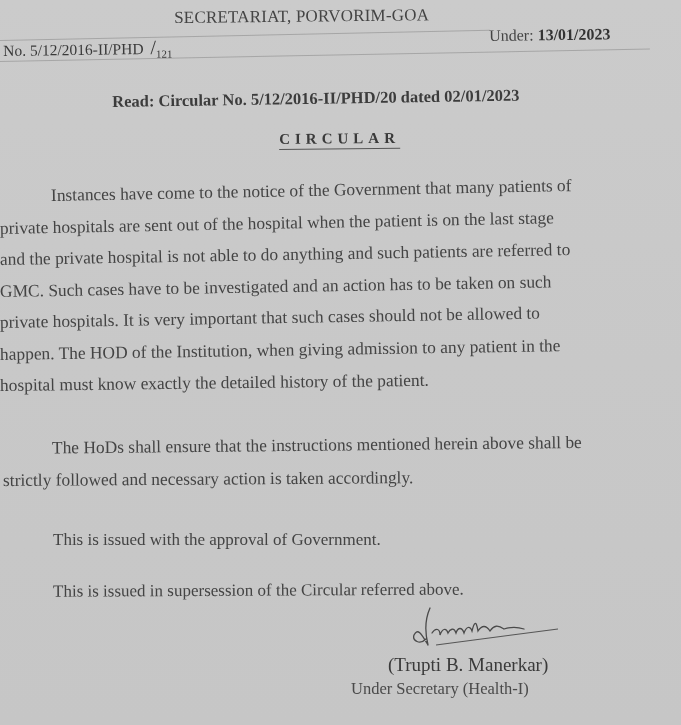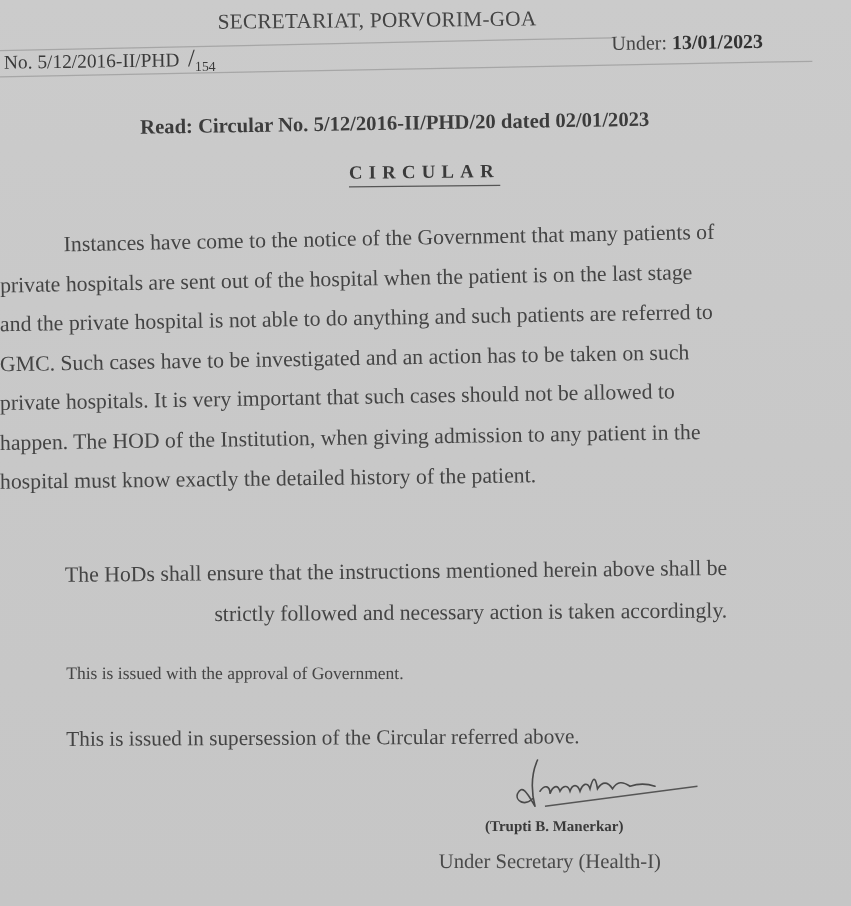--- a/index.html
+++ b/index.html
@@ -108,38 +108,38 @@
     }
     .para .line { display: block; transform-origin: left center; }
     .p1 { top: 181px; }
     .p1 .line:nth-child(1) { padding-left: 51px; transform: rotate(-1.1deg); }
     .p1 .line:nth-child(2) { transform: rotate(-1.1deg); padding-left: 0; }
     .p1 .line:nth-child(3) { transform: rotate(-1.0deg); }
     .p1 .line:nth-child(4) { transform: rotate(-1.0deg); }
     .p1 .line:nth-child(5) { transform: rotate(-1.0deg); }
     .p1 .line:nth-child(6) { transform: rotate(-0.9deg); }
     .p1 .line:nth-child(7) { transform: rotate(-0.7deg); }
-    .p2 { top: 445px; text-align: right; }
+    .p2 { top: 433px; }
     .p2 .line:nth-child(1) { padding-left: 52px; transform: rotate(-0.6deg); }
     .p2 .line:nth-child(2) { padding-left: 3px; transform: rotate(-0.4deg); }
-    .p3 { top: 524px; padding-left: 53px; font-size: 14px; }
+    .p3 { top: 524px; padding-left: 53px; font-size: 17px; }
     .p4 { top: 576px; padding-left: 53px; font-size: 17px; transform: rotate(-0.3deg); transform-origin: left; }
     .signature {
       position: absolute;
       left: 400px;
       top: 605px;
       width: 160px;
       height: 50px;
     }
     .sig-name {
       position: absolute;
       left: 388px;
       top: 654px;
-      font-size: 12px;
-      font-weight: bold;
+      font-size: 19px;
+      font-weight: normal;
       color: #3a3a3a;
       white-space: nowrap;
     }
     .sig-desig {
       position: absolute;
       left: 351px;
       top: 679px;
       font-size: 16.5px;
       color: #4a4a4a;
       white-space: nowrap;
@@ -151,21 +151,21 @@
 <div class="page">
 
   <div class="header-line2">SECRETARIAT, PORVORIM-GOA</div>
 
   <div class="rule r1"></div>
   <div class="rule r2"></div>
 
   <div class="ref-no">
     <span class="lbl">No.</span>
     <span>5/12/2016-II/PHD</span>
-    <span class="slash">/</span><span class="num">154</span>
+    <span class="slash">/</span><span class="num">121</span>
   </div>
 
   <div class="dated">
     <span>Under:</span>
     <span class="val">13/01/2023</span>
   </div>
 
   <div class="read-line">Read: Circular No. 5/12/2016-II/PHD/20 dated 02/01/2023</div>
 
   <div class="circular-title">CIRCULAR</div>

